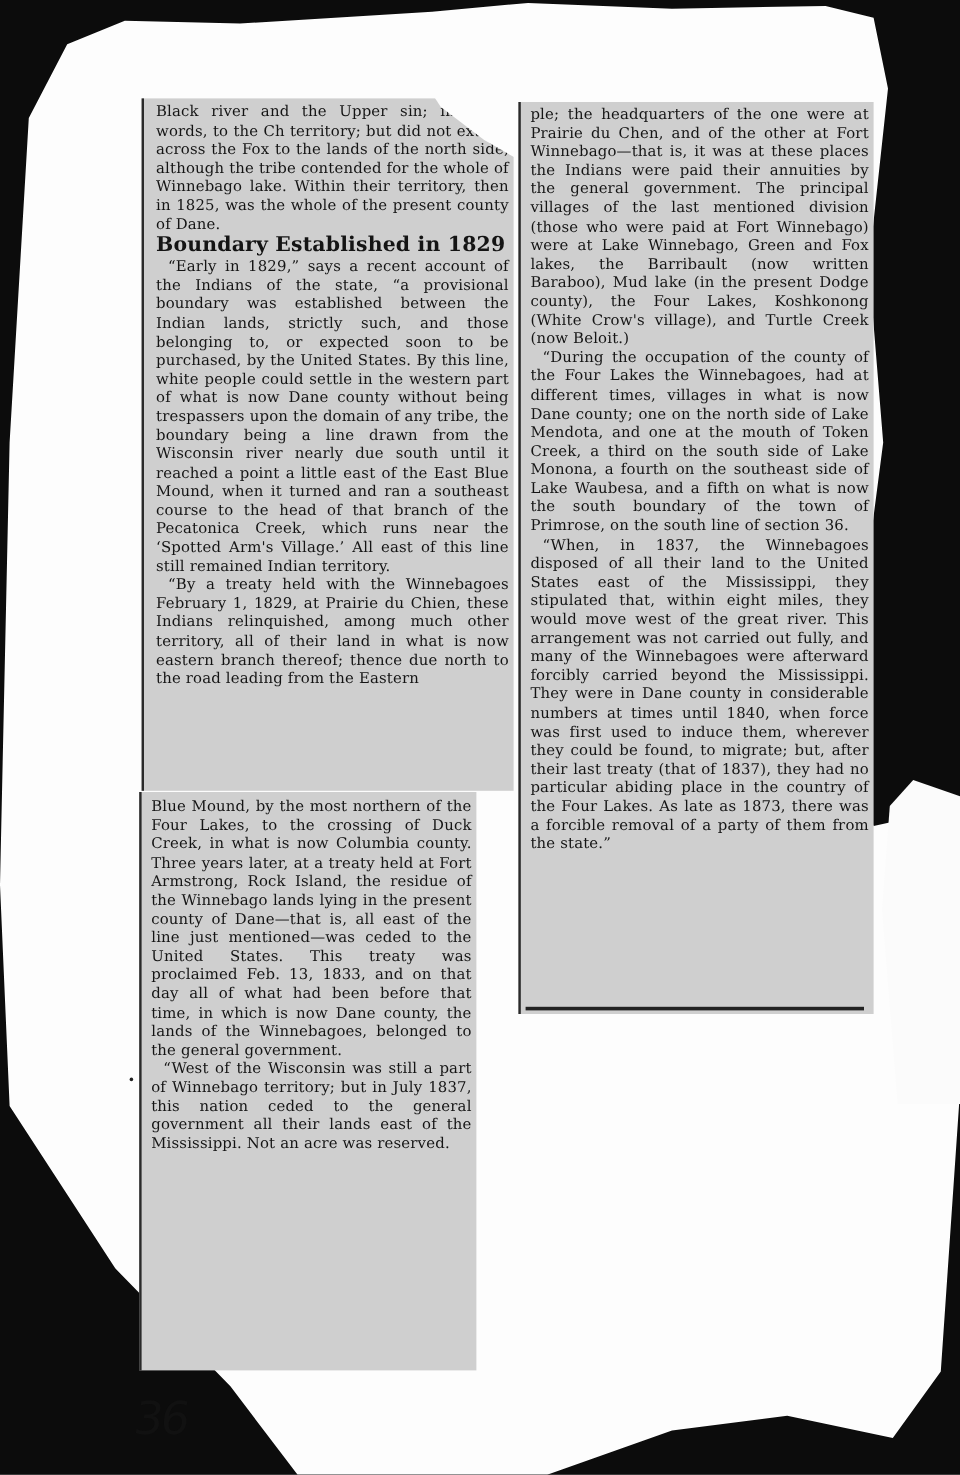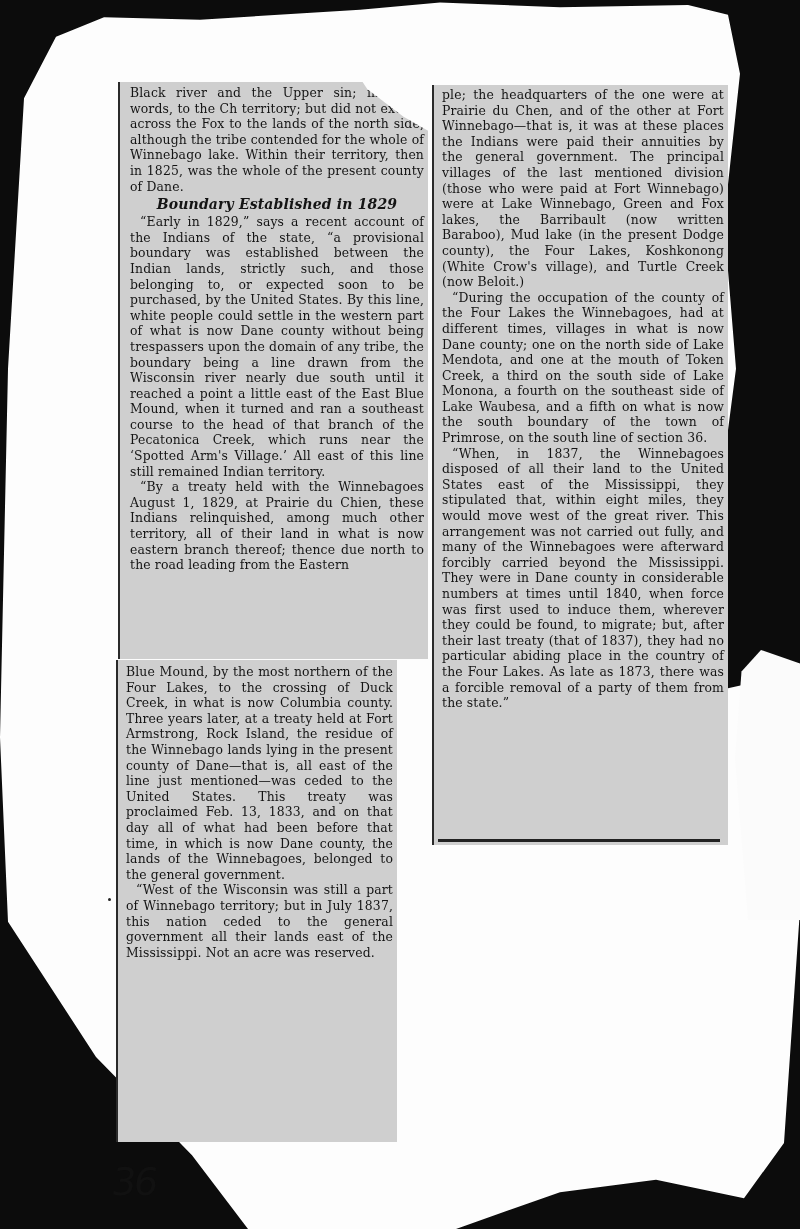--- a/index.html
+++ b/index.html
@@ -23,22 +23,22 @@
     position: absolute; background: #cfcfcf;
     color: #141414;
     font-size: 12.4px; line-height: 15.6px;
     letter-spacing: 0.15px;
     text-align: justify;
     box-sizing: border-box;
   }
   .clipping p { margin: 0; text-indent: 10px; }
   .clipping p.cont { text-indent: 0; }
   .clipping h3 {
-    margin: 2px 0 2px 0; text-align: center; font-size: 14px;
-    font-weight: bold; line-height: 16px; font-style: italic;
+    margin: 2px 0 2px 0; text-align: left; font-size: 17px;
+    font-weight: bold; line-height: 16px;
   }
   .col-rule-left { border-left: 2px solid #2a2a2a; }
   .col1a { left: 118px; top: 82px; width: 310px; height: 577px; padding: 3px 4px 0 10px; }
   .col1b { left: 116px; top: 660px; width: 281px; height: 482px; padding: 4px 4px 0 8px; }
   .col2  { left: 432px; top: 85px; width: 296px; height: 760px; padding: 2px 4px 0 8px; }
   .col2 .end-rule { position: absolute; left: 4px; right: 8px; bottom: 3px; height: 3px; background: #222; }
   .torn-notch {
     position: absolute; left: 360px; top: 78px; width: 72px; height: 55px;
     background: #fdfdfd;
     clip-path: polygon(0 0, 100% 0, 100% 100%, 60% 70%, 30% 40%, 10% 20%);
@@ -59,21 +59,21 @@
 </head>
 <body>
 
 <div class="paper"></div>
 <div class="white-scrap"></div>
 
 <div class="clipping col1a col-rule-left">
   <p class="cont">Black river and the Upper sin; in other words, to the Ch territory; but did not extend across the Fox to the lands of the north side, although the tribe contended for the whole of Winnebago lake. Within their territory, then in 1825, was the whole of the present county of Dane.</p>
   <h3>Boundary Established in 1829</h3>
   <p>“Early in 1829,” says a recent account of the Indians of the state, “a provisional boundary was established between the Indian lands, strictly such, and those belonging to, or expected soon to be purchased, by the United States. By this line, white people could settle in the western part of what is now Dane county without being trespassers upon the domain of any tribe, the boundary being a line drawn from the Wisconsin river nearly due south until it reached a point a little east of the East Blue Mound, when it turned and ran a southeast course to the head of that branch of the Pecatonica Creek, which runs near the ‘Spotted Arm's Village.’ All east of this line still remained Indian territory.</p>
-  <p>“By a treaty held with the Winnebagoes August 1, 1829, at Prairie du Chien, these Indians relinquished, among much other territory, all of their land in what is now eastern branch thereof; thence due north to the road leading from the Eastern</p>
+  <p>“By a treaty held with the Winnebagoes February 1, 1829, at Prairie du Chien, these Indians relinquished, among much other territory, all of their land in what is now eastern branch thereof; thence due north to the road leading from the Eastern</p>
 </div>
 <div class="torn-notch"></div>
 
 <div class="clipping col1b col-rule-left">
   <p class="cont">Blue Mound, by the most northern of the Four Lakes, to the crossing of Duck Creek, in what is now Columbia county. Three years later, at a treaty held at Fort Armstrong, Rock Island, the residue of the Winnebago lands lying in the present county of Dane—that is, all east of the line just mentioned—was ceded to the United States. This treaty was proclaimed Feb. 13, 1833, and on that day all of what had been before that time, in which is now Dane county, the lands of the Winnebagoes, belonged to the general government.</p>
   <p>“West of the Wisconsin was still a part of Winnebago territory; but in July 1837, this nation ceded to the general government all their lands east of the Mississippi. Not an acre was reserved.</p>
 </div>
 
 <div class="clipping col2 col-rule-left">
   <p class="cont">ple; the headquarters of the one were at Prairie du Chen, and of the other at Fort Winnebago—that is, it was at these places the Indians were paid their annuities by the general government. The principal villages of the last mentioned division (those who were paid at Fort Winnebago) were at Lake Winnebago, Green and Fox lakes, the Barribault (now written Baraboo), Mud lake (in the present Dodge county), the Four Lakes, Koshkonong (White Crow's village), and Turtle Creek (now Beloit.)</p>

